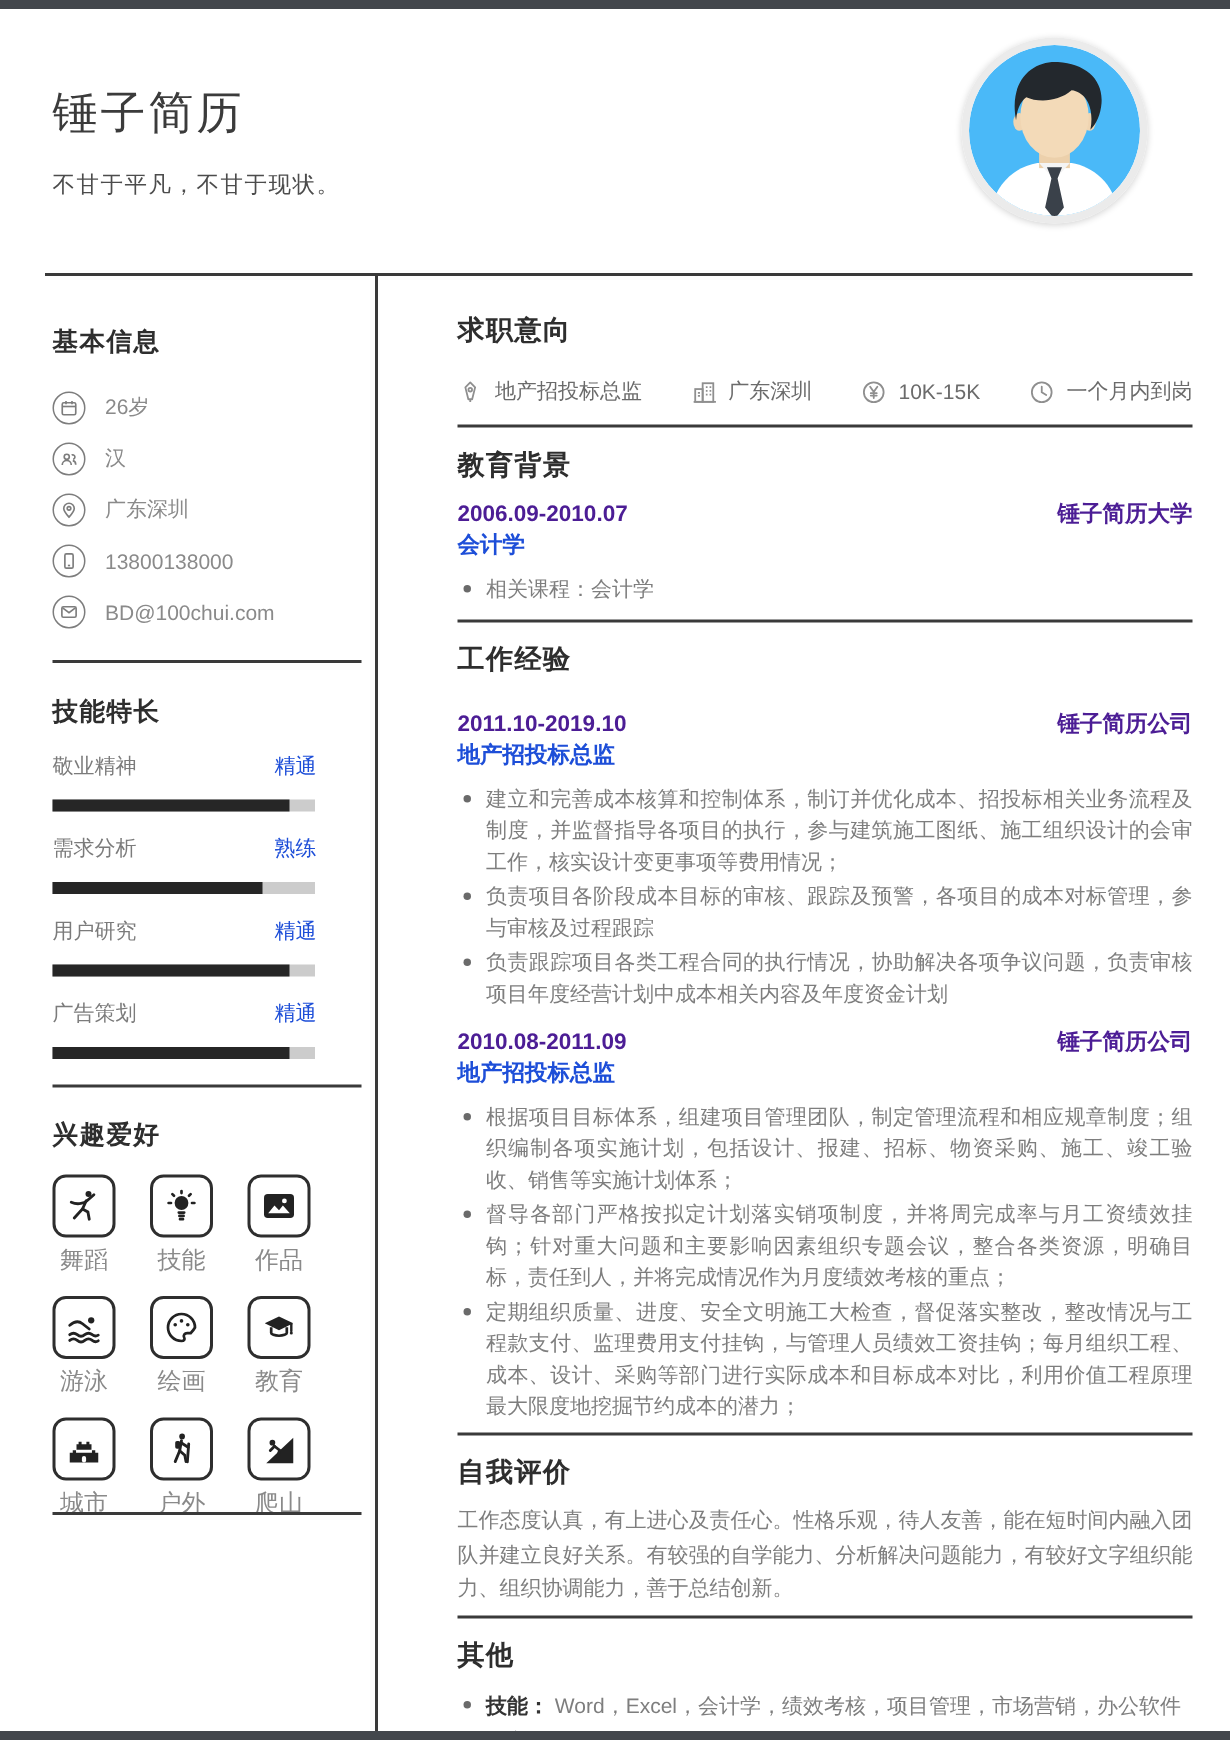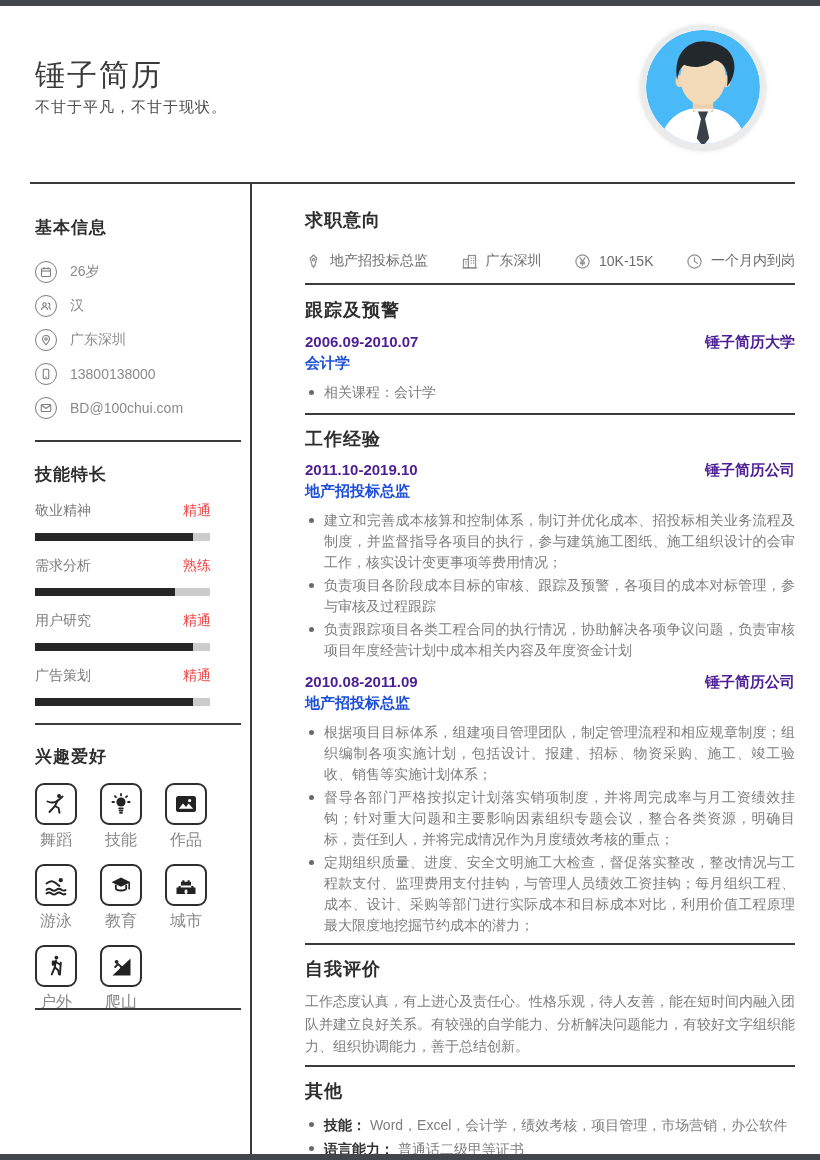--- a/index.html
+++ b/index.html
@@ -3,21 +3,21 @@
 <meta charset="utf-8">
 <style>
   html,body{margin:0;padding:0;background:#fff;}
   .page{position:relative;width:820px;height:1160px;background:#fff;overflow:hidden;
         font-family:"Liberation Sans","DejaVu Sans",sans-serif;-webkit-font-smoothing:antialiased;}
   .topbar{position:absolute;top:0;left:0;right:0;height:6px;background:#43474c;}
   .bottombar{position:absolute;bottom:0;left:0;right:0;height:6px;background:#43474c;}
 
   
   .page-title{position:absolute;left:35px;top:55px;font-size:30px;color:#3b3b3b;letter-spacing:2px;}
-  .page-subtitle{position:absolute;left:35px;top:98px;font-size:15px;color:#4c4c4c;letter-spacing:1px;}
+  .page-subtitle{position:absolute;left:35px;top:114px;font-size:15px;color:#4c4c4c;letter-spacing:1px;}
   .avatar{position:absolute;left:641px;top:25px;width:114px;height:114px;border:5px solid #ebebeb;
           border-radius:50%;box-shadow:0 1px 5px rgba(0,0,0,.18);}
   .avatar svg{display:block;width:114px;height:114px;border-radius:50%;}
   .header-rule{position:absolute;left:30px;top:182px;width:765px;height:2px;background:#3a3a3a;}
   .vdivider{position:absolute;left:250px;top:182px;bottom:0;width:2px;background:#3a3a3a;}
 
   
   h2{margin:0;padding:0;font-weight:700;color:#2e2e2e;}
   .rule{border:0;border-top:2px solid #3a3a3a;margin:0;}
 
@@ -30,21 +30,21 @@
   .cicon{flex:0 0 auto;width:20px;height:20px;border:1.6px solid #7d7d7d;border-radius:50%;
          display:flex;align-items:center;justify-content:center;}
   .cicon svg{width:12px;height:12px;}
   .info-text{font-size:14px;color:#8a8a8a;}
   .side-rule1{margin-top:15px;}
   .h-skill{margin-top:21px;}
   .skills{margin-top:0;}
   .skill{margin-top:16px;}
   .skill-head{display:flex;justify-content:space-between;align-items:baseline;}
   .skill-name{font-size:14px;color:#7b7b7b;}
-  .skill-level{font-size:14px;color:#ef4444;margin-right:30px;}
+  .skill-level{font-size:14px;color:#1d4ed8;margin-right:30px;}
   .bar{margin-top:13px;width:175px;height:8px;background:#cccccc;}
   .bar-fill{height:8px;background:#262626;}
   .side-rule2{margin-top:17px;}
   .h-hobby{margin-top:20px;}
   .hobby-grid{margin-top:15px;display:grid;grid-template-columns:repeat(3,65px);row-gap:13px;}
   .hobby{display:flex;flex-direction:column;align-items:flex-start;}
   .hobby-box{width:38px;height:38px;border:2px solid #2e2e2e;border-radius:9px;
              display:flex;align-items:center;justify-content:center;}
   .hobby-box svg{width:24px;height:24px;}
   .hobby-label{width:42px;text-align:center;margin-top:5px;font-size:16px;color:#8a8a8a;}
@@ -62,21 +62,21 @@
   .entry-head{margin-top:11px;display:flex;justify-content:space-between;align-items:baseline;
               font-size:15px;font-weight:700;color:#4c1d95;}
   .entry-role{margin-top:2px;font-size:15px;font-weight:700;color:#1d4ed8;}
   ul.bullets{list-style:none;margin:9px 0 0 0;padding:0;}
   ul.bullets li{position:relative;padding-left:19px;font-size:14px;color:#7e7e7e;
                 line-height:21px;text-align:justify;margin-bottom:2px;}
   ul.bullets li::before{content:"";position:absolute;left:4px;top:8px;width:5px;height:5px;
                 border-radius:50%;background:#6a6a6a;}
   .rule-b{margin-top:10px;}
   .h-work{margin-top:12px;}
-  .work-head1{margin-top:10px;}
+  .work-head1{margin-top:22px;}
   .work-head2{margin-top:12px;}
   .rule-c{margin-top:7px;}
   .h-self{margin-top:12px;}
   .self-text{margin:9px 0 0 0;font-size:14px;color:#7e7e7e;line-height:22.5px;text-align:justify;}
   .rule-d{margin-top:7px;}
   .h-other{margin-top:12px;}
   ul.other-list{list-style:none;margin:10px 0 0 0;padding:0;}
   ul.other-list li{position:relative;padding-left:19px;font-size:14px;color:#7e7e7e;line-height:24px;}
   ul.other-list li::before{content:"";position:absolute;left:4px;top:9px;width:5px;height:5px;
                 border-radius:50%;background:#6a6a6a;}
@@ -249,20 +249,31 @@
               <circle cx="16.8" cy="7.2" r="2.1" fill="#222" stroke="none"></circle>
               <path d="M2.5 10.5c3.5-3 6-3 8.5-1l4.5 3.5"></path>
               <path d="M2.5 16.8c1.7-1.4 3.3-1.4 5 0s3.3 1.4 5 0 3.3-1.4 5 0c1.3 1 2.7 1.1 4 .3"></path>
               <path d="M2.5 20.6c1.7-1.4 3.3-1.4 5 0s3.3 1.4 5 0 3.3-1.4 5 0c1.3 1 2.7 1.1 4 .3"></path>
             </svg>
         </span>
         <span class="hobby-label">游泳</span>
       </div>
       <div class="hobby">
         <span class="hobby-box">
+          <svg viewBox="0 0 24 24" fill="none" stroke="#222" stroke-width="1.8">
+              <path d="M12 3a9 9 0 1 0 0 18c1.8 0 2.4-1.1 1.8-2.3-.8-1.5.2-3 2-3h2.4c1.8-1.9 2.8-3.7 2.8-3.7A9 9 0 0 0 12 3z"></path>
+              <circle cx="7.8" cy="10.2" r="1.2" fill="#222" stroke="none"></circle>
+              <circle cx="12" cy="7.6" r="1.2" fill="#222" stroke="none"></circle>
+              <circle cx="16.2" cy="10.2" r="1.2" fill="#222" stroke="none"></circle>
+            </svg>
+        </span>
+        <span class="hobby-label">绘画</span>
+      </div>
+      <div class="hobby">
+        <span class="hobby-box">
           <svg viewBox="0 0 24 24">
               <path d="M2.5 9.2L12 4.6l9.5 4.6L12 13.8z" fill="#222"></path>
               <path d="M6.8 11.8v3.8c0 .9 2.3 1.9 5.2 1.9s5.2-1 5.2-1.9v-3.8" fill="none" stroke="#222" stroke-width="1.8"></path>
               <path d="M20.2 9.8v4.6" stroke="#222" stroke-width="1.6" stroke-linecap="round"></path>
               <circle cx="20.2" cy="15.6" r="1" fill="#222"></circle>
             </svg>
         </span>
         <span class="hobby-label">教育</span>
       </div>
       <div class="hobby">
@@ -334,21 +345,21 @@
       <div class="intent-item">
         <svg viewBox="0 0 24 24" fill="none" stroke="#8f8f8f" stroke-width="1.7" stroke-linecap="round">
             <circle cx="12" cy="12" r="9.3"></circle>
             <path d="M12 6.8V12l4.2 2.6"></path>
           </svg>
         <span>一个月内到岗</span>
       </div>
     </div>
     <hr class="rule rule-a">
 
-    <h2 class="sec-h h-edu">跟踪及预警</h2>
+    <h2 class="sec-h h-edu">教育背景</h2>
     <div class="entry-head">
       <span>2006.09-2010.07</span>
       <span>锤子简历大学</span>
     </div>
     <div class="entry-role">会计学</div>
     <ul class="bullets">
       <li>相关课程：会计学</li>
     </ul>
     <hr class="rule rule-b">
 

